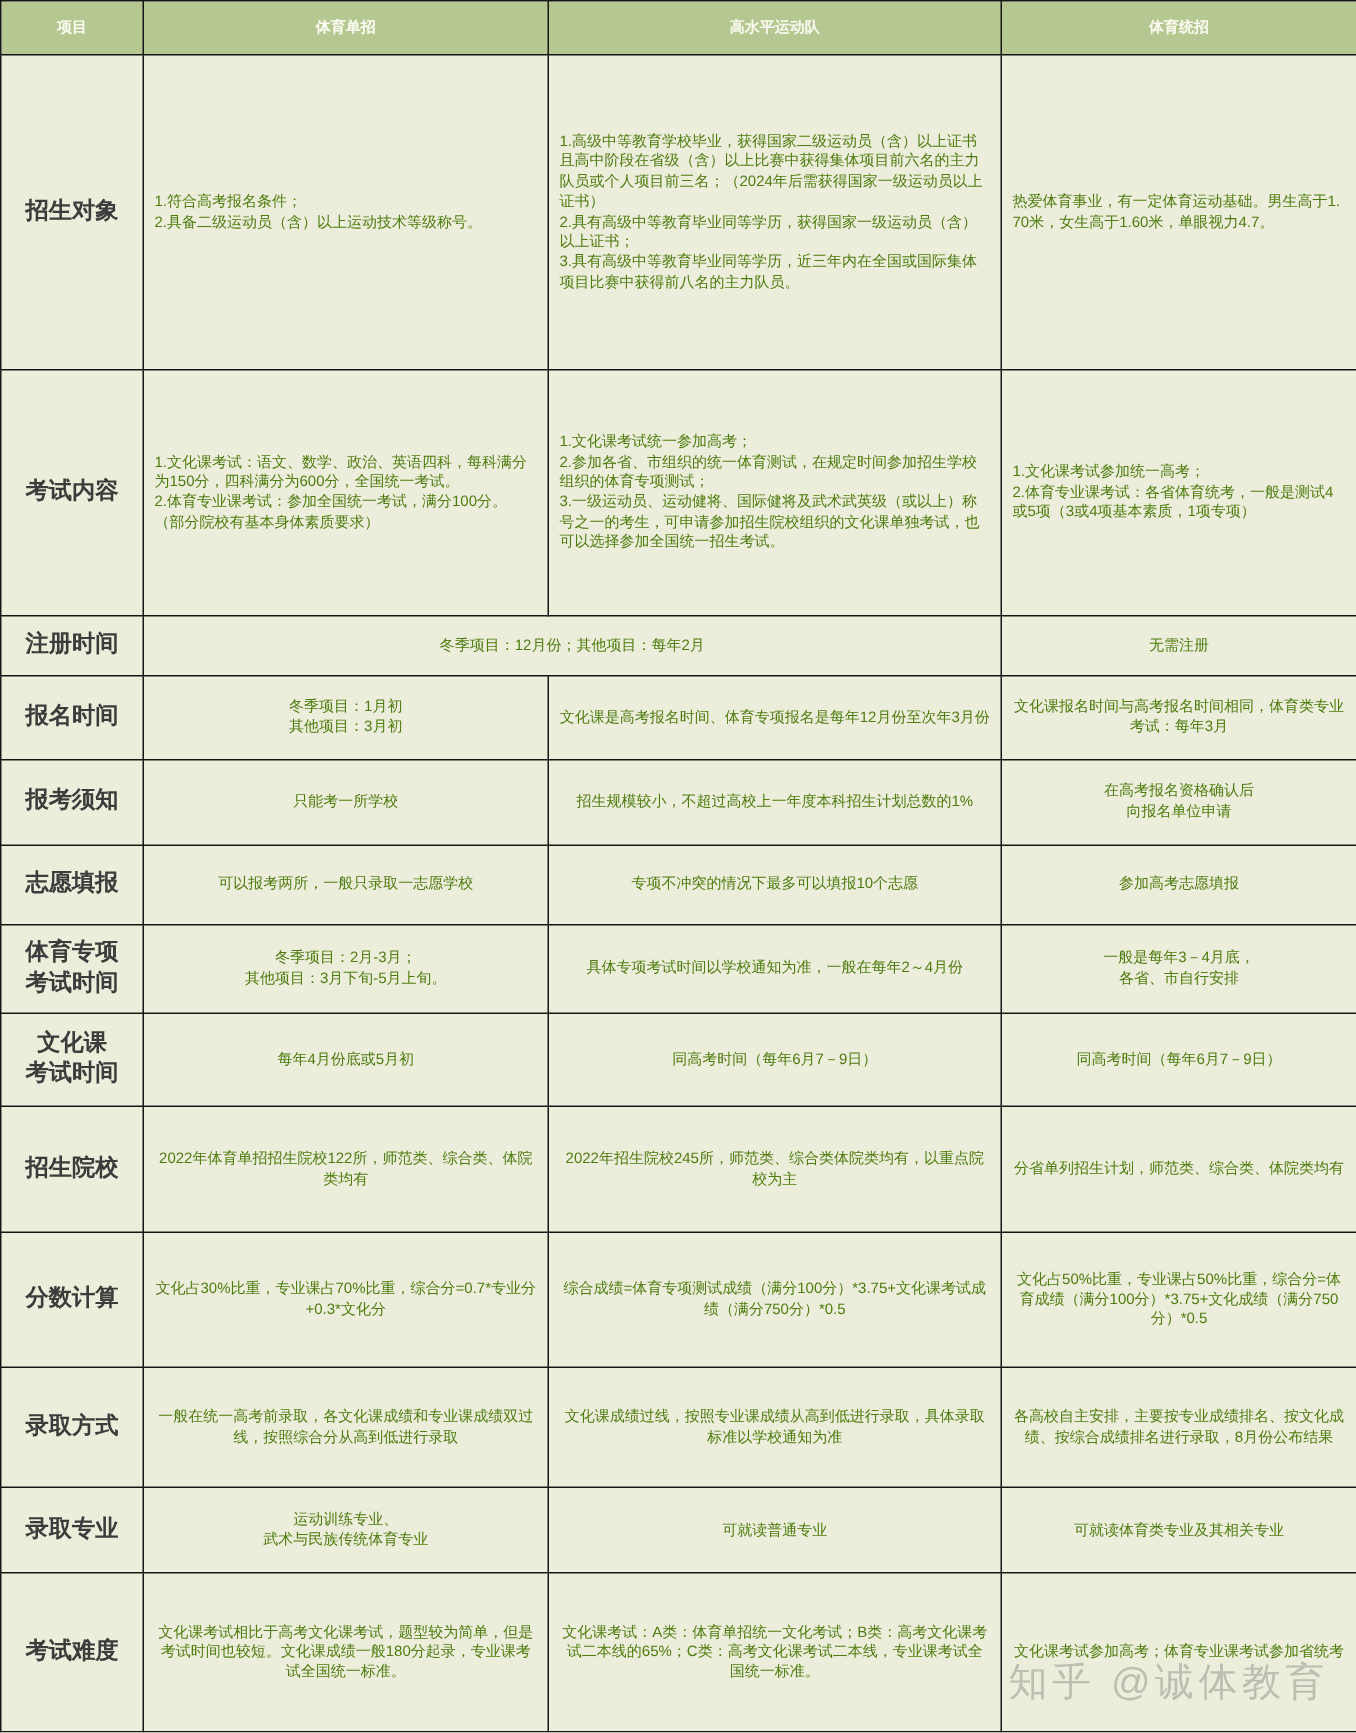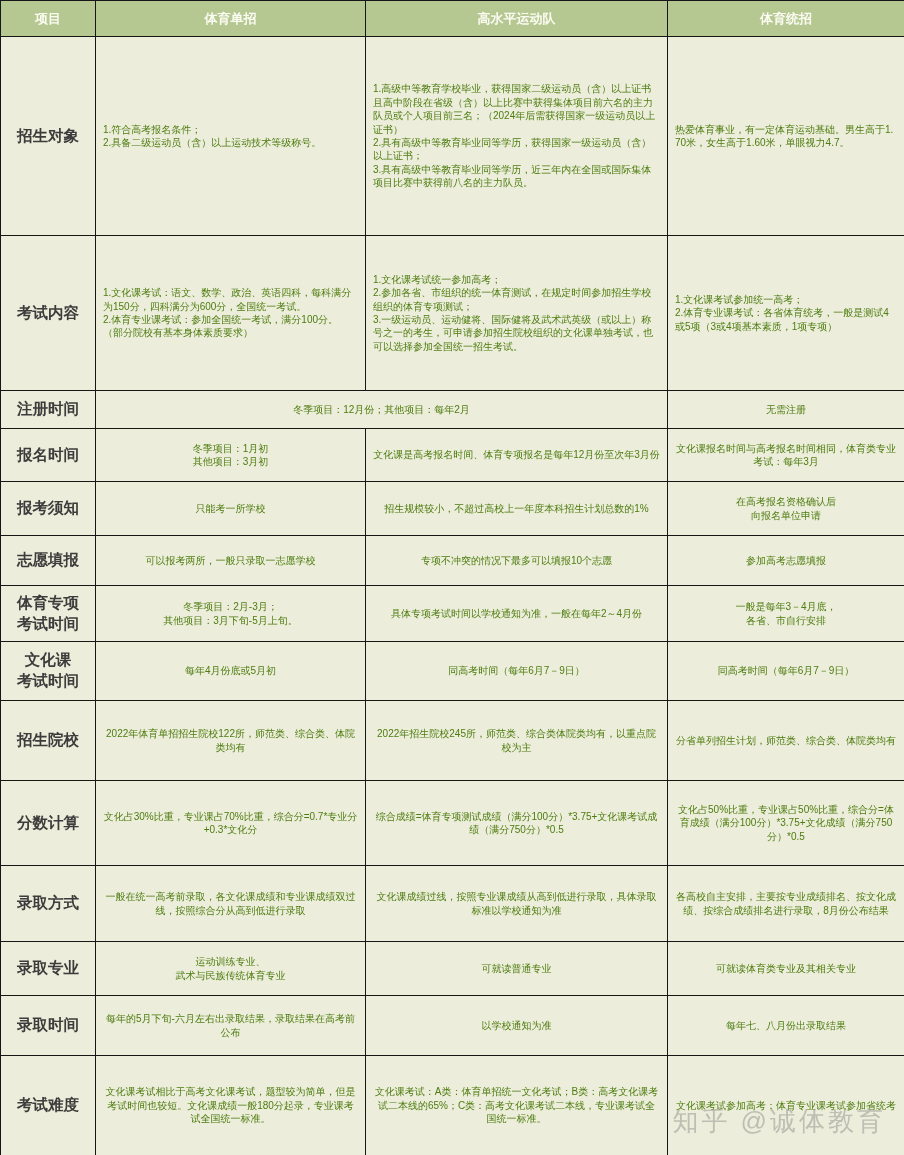--- a/index.html
+++ b/index.html
@@ -22,21 +22,21 @@
     line-height: 1.34;
     color: #4d7c0f;
     vertical-align: middle;
     white-space: pre-line;
     word-break: break-all;
   }
   thead th {
     background: #b6c891;
     color: #fbfbf2;
     font-weight: bold;
-    font-size: 13px;
+    font-size: 10px;
     text-align: center;
     height: 36px;
     white-space: nowrap;
   }
   tbody th.row-label {
     background: #ecedda;
     font-weight: 700;
     font-size: 15.5px;
     text-align: center;
     color: #3c3c3c;
@@ -152,26 +152,20 @@
         <td class="center">文化课成绩过线，按照专业课成绩从高到低进行录取，具体录取标准以学校通知为准</td>
         <td class="center">各高校自主安排，主要按专业成绩排名、按文化成绩、按综合成绩排名进行录取，8月份公布结果</td>
       </tr>
       <tr style="height: 54px;">
         <th class="row-label">录取专业</th>
         <td class="center">运动训练专业、
 武术与民族传统体育专业</td>
         <td class="center">可就读普通专业</td>
         <td class="center">可就读体育类专业及其相关专业</td>
       </tr>
-      <tr style="height: 60px;">
-        <th class="row-label">录取时间</th>
-        <td class="center">每年的5月下旬-六月左右出录取结果，录取结果在高考前公布</td>
-        <td class="center">以学校通知为准</td>
-        <td class="center">每年七、八月份出录取结果</td>
-      </tr>
       <tr style="height: 100px;">
         <th class="row-label">考试难度</th>
         <td class="center">文化课考试相比于高考文化课考试，题型较为简单，但是考试时间也较短。文化课成绩一般180分起录，专业课考试全国统一标准。</td>
         <td class="center">文化课考试：A类：体育单招统一文化考试；B类：高考文化课考试二本线的65%；C类：高考文化课考试二本线，专业课考试全国统一标准。</td>
         <td class="center">文化课考试参加高考；体育专业课考试参加省统考</td>
       </tr>
     </tbody>
 </table>
 
 <div class="watermark">知乎 @诚体教育</div>

